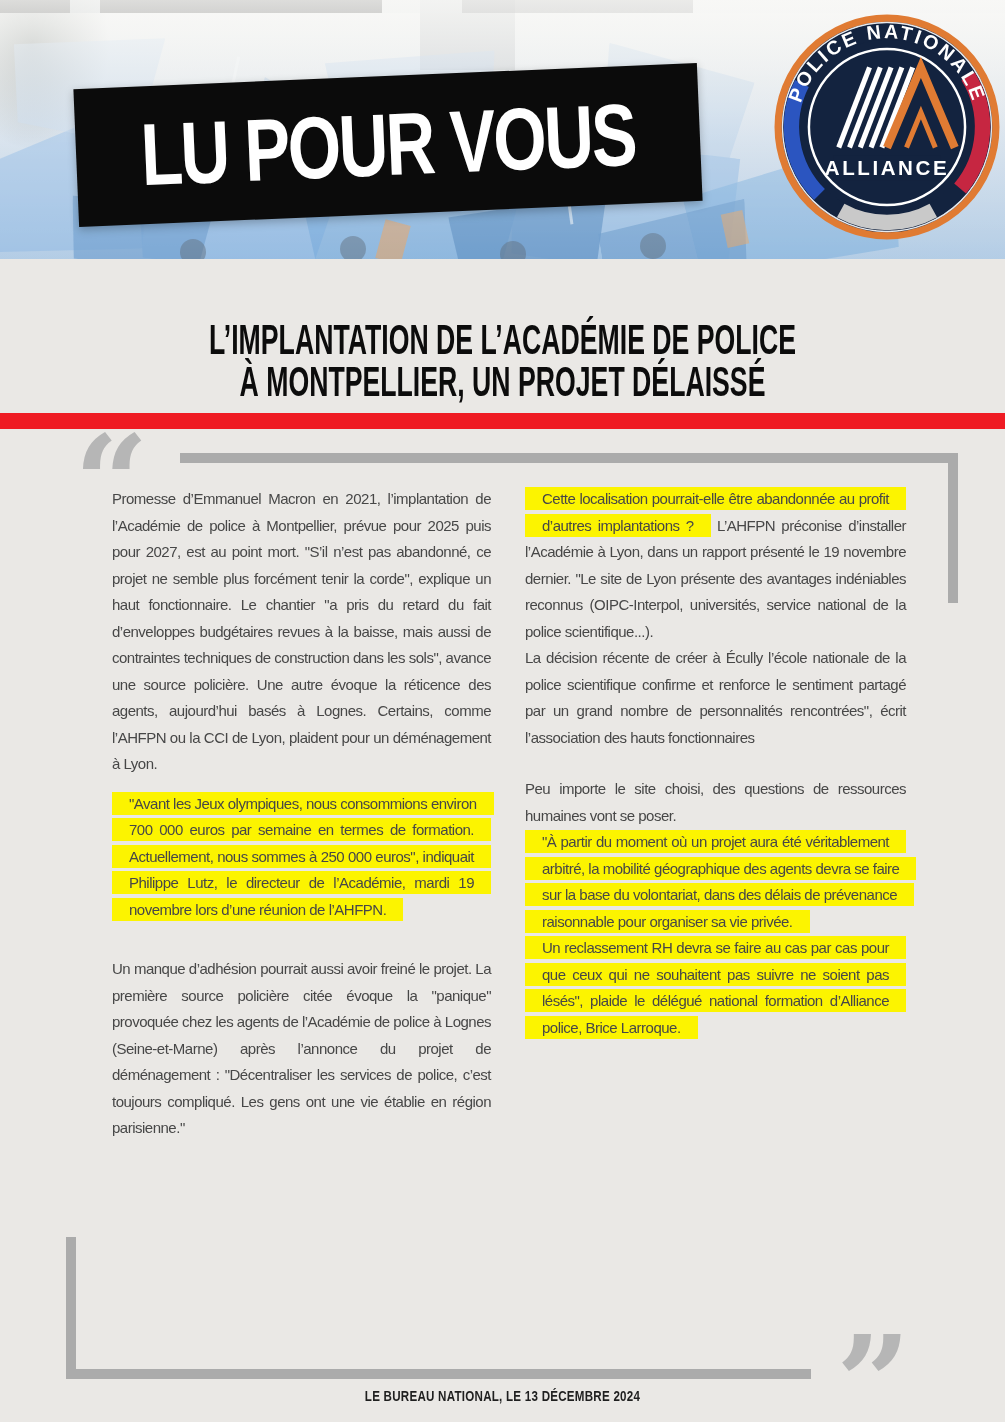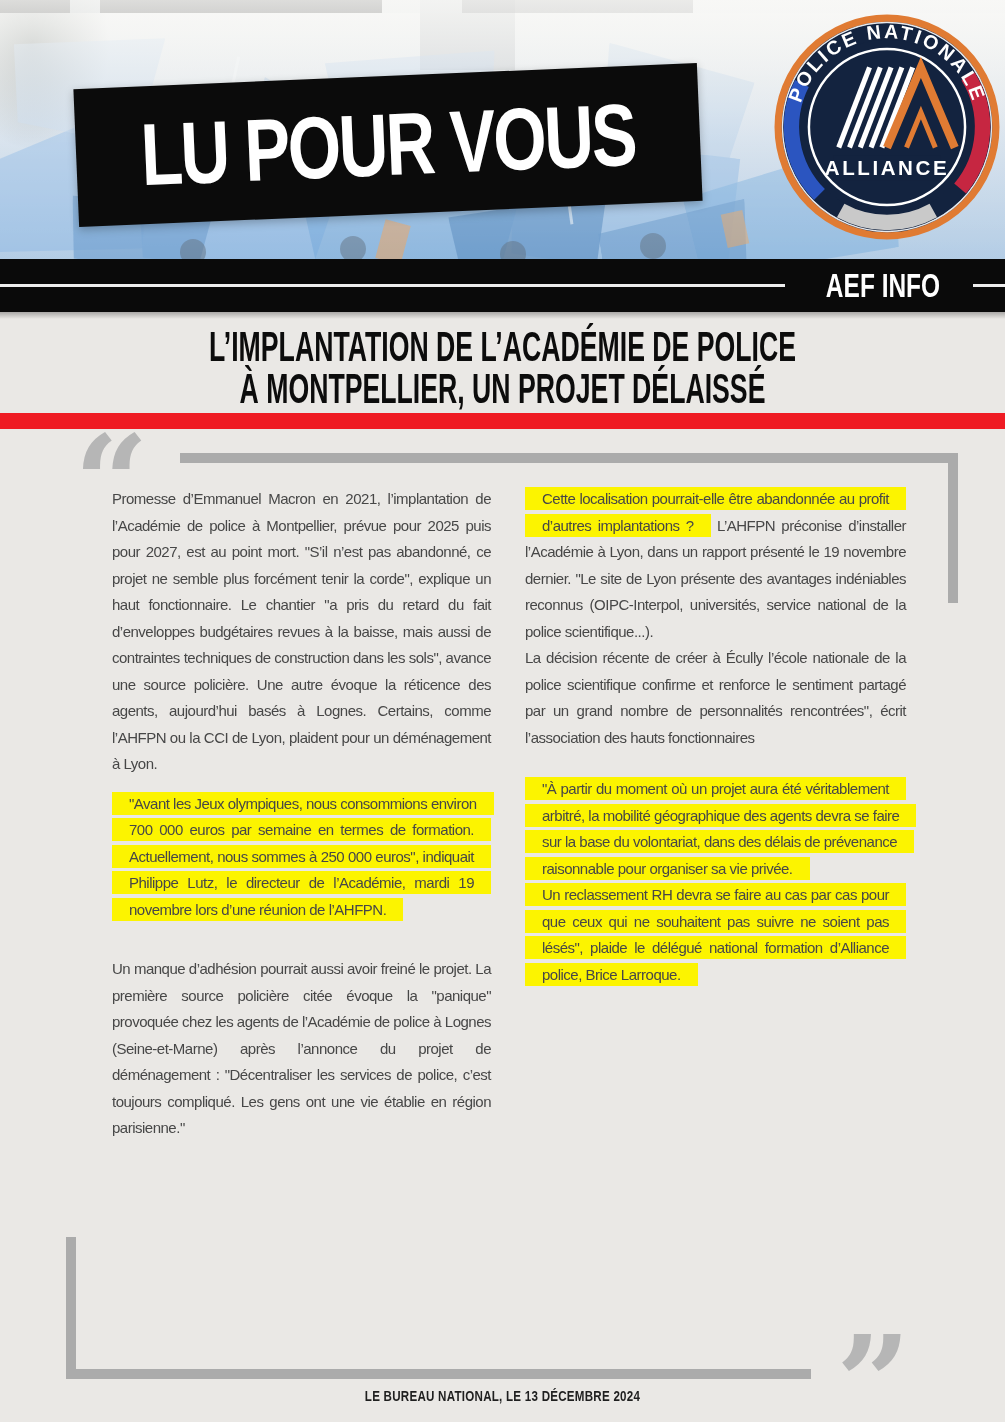--- a/index.html
+++ b/index.html
@@ -69,21 +69,21 @@
   .aef-line { position:absolute; top:25px; height:3px; background:rgba(255,255,255,.93); }
   .aef-line.l1 { left:0; width:785px; }
   .aef-line.l2 { right:0; width:32px; }
   .aef-text {
     position:absolute; left:788px; width:190px; top:0; height:53px; line-height:53px;
     text-align:center; color:#fff; font-size:34px; font-weight:bold;
     transform:scaleX(.72); white-space:nowrap;
   }
 
   
-  .title { position:absolute; top:325px; left:0; right:0; text-align:center; color:#0c0c0c; margin:0; }
+  .title { position:absolute; top:318px; left:0; right:0; text-align:center; color:#0c0c0c; margin:0; }
   .t-line { display:block; font-size:43px; line-height:42px; font-weight:bold; transform:scaleX(.62); white-space:nowrap; }
   .red-bar { position:absolute; top:413px; left:0; width:1005px; height:16px; background:#ef1b23; }
 
   
   .quote { position:absolute; font-family:"DejaVu Serif", serif; font-weight:bold; font-size:130px; line-height:1; color:#b6b6b6; z-index:1; }
   .quote.open { left:74px; top:418px; }
   .quote.close { left:836px; top:1318px; }
   .frame { position:absolute; background:#ababab; }
   .frame.top-h { left:180px; top:453px; width:778px; height:10px; }
   .frame.top-v { left:948px; top:453px; width:10px; height:150px; }
@@ -169,45 +169,41 @@
         <line x1="94.5" y1="130" x2="124.5" y2="52" stroke="#ffffff" stroke-width="5"></line>
         <line x1="105" y1="130" x2="135" y2="52" stroke="#ffffff" stroke-width="5"></line>
         <path d="M 110 130 L 143 52 L 176 130" fill="none" stroke="#e07b33" stroke-width="8"></path>
         <path d="M 129 130 L 143 96 L 157 130" fill="none" stroke="#e07b33" stroke-width="5"></path>
       </g>
       <rect x="58" y="138" width="104" height="24" fill="#13233f"></rect>
       <text x="110" y="157" text-anchor="middle" font-size="20" font-weight="bold" fill="#ffffff" letter-spacing="2.5" font-family="Liberation Sans, sans-serif">ALLIANCE</text>
     </svg>
   </div>
 
-  <div class="aef-bar">
-    <span class="aef-line l1"></span>
-    <span class="aef-text">AEF INFO</span>
-    <span class="aef-line l2"></span>
-  </div>
 
   <h1 class="title">
     <span class="t-line">L’IMPLANTATION DE L’ACADÉMIE DE POLICE</span>
     <span class="t-line">À MONTPELLIER, UN PROJET DÉLAISSÉ</span>
   </h1>
   <div class="red-bar"></div>
 
   <span class="quote open">“</span>
   <div class="frame top-h"></div>
   <div class="frame top-v"></div>
 
   <section class="col left">
     <p class="gap-s"><span>Promesse d’Emmanuel Macron en 2021, l’implantation de l’Académie de police à Montpellier, prévue pour 2025 puis pour 2027, est au point mort. "S’il n’est pas abandonné, ce projet ne semble plus forcément tenir la corde", explique un haut fonctionnaire. Le chantier "a pris du retard du fait d’enveloppes budgétaires revues à la baisse, mais aussi de contraintes techniques de construction dans les sols", avance une source policière. Une autre évoque la réticence des agents, aujourd’hui basés à Lognes. Certains, comme l’AHFPN ou la CCI de Lyon, plaident pour un déménagement à Lyon.</span></p>
     <p class="gap-l"><span class="hl">"Avant les Jeux olympiques, nous consommions environ 700 000 euros par semaine en termes de formation. Actuellement, nous sommes à 250 000 euros", indiquait Philippe Lutz, le directeur de l’Académie, mardi 19 novembre lors d’une réunion de l’AHFPN.</span></p>
     <p><span>Un manque d’adhésion pourrait aussi avoir freiné le projet. La première source policière citée évoque la "panique" provoquée chez les agents de l’Académie de police à Lognes (Seine-et-Marne) après l’annonce du projet de déménagement : "Décentraliser les services de police, c’est toujours compliqué. Les gens ont une vie établie en région parisienne."</span></p>
   </section>
 
   <section class="col right">
     <p><span class="hl">Cette localisation pourrait-elle être abandonnée au profit d’autres implantations ?</span><span> L’AHFPN préconise d’installer l’Académie à Lyon, dans un rapport présenté le 19 novembre dernier. "Le site de Lyon présente des avantages indéniables reconnus (OIPC-Interpol, universités, service national de la police scientifique...).</span></p>
     <p class="gap-m"><span>La décision récente de créer à Écully l’école nationale de la police scientifique confirme et renforce le sentiment partagé par un grand nombre de personnalités rencontrées", écrit l’association des hauts fonctionnaires</span></p>
+    <p><span>Peu importe le site choisi, des questions de ressources humaines vont se poser.</span></p>
     <p><span class="hl">"À partir du moment où un projet aura été véritablement arbitré, la mobilité géographique des agents devra se faire sur la base du volontariat, dans des délais de prévenance raisonnable pour organiser sa vie privée.</span></p>
     <p><span class="hl">Un reclassement RH devra se faire au cas par cas pour que ceux qui ne souhaitent pas suivre ne soient pas lésés", plaide le délégué national formation d’Alliance police, Brice Larroque.</span></p>
   </section>
 
   <div class="frame bot-v"></div>
   <div class="frame bot-h"></div>
   <span class="quote close">”</span>
 
   <footer class="footer">LE BUREAU NATIONAL, LE 13 DÉCEMBRE 2024</footer>
 

